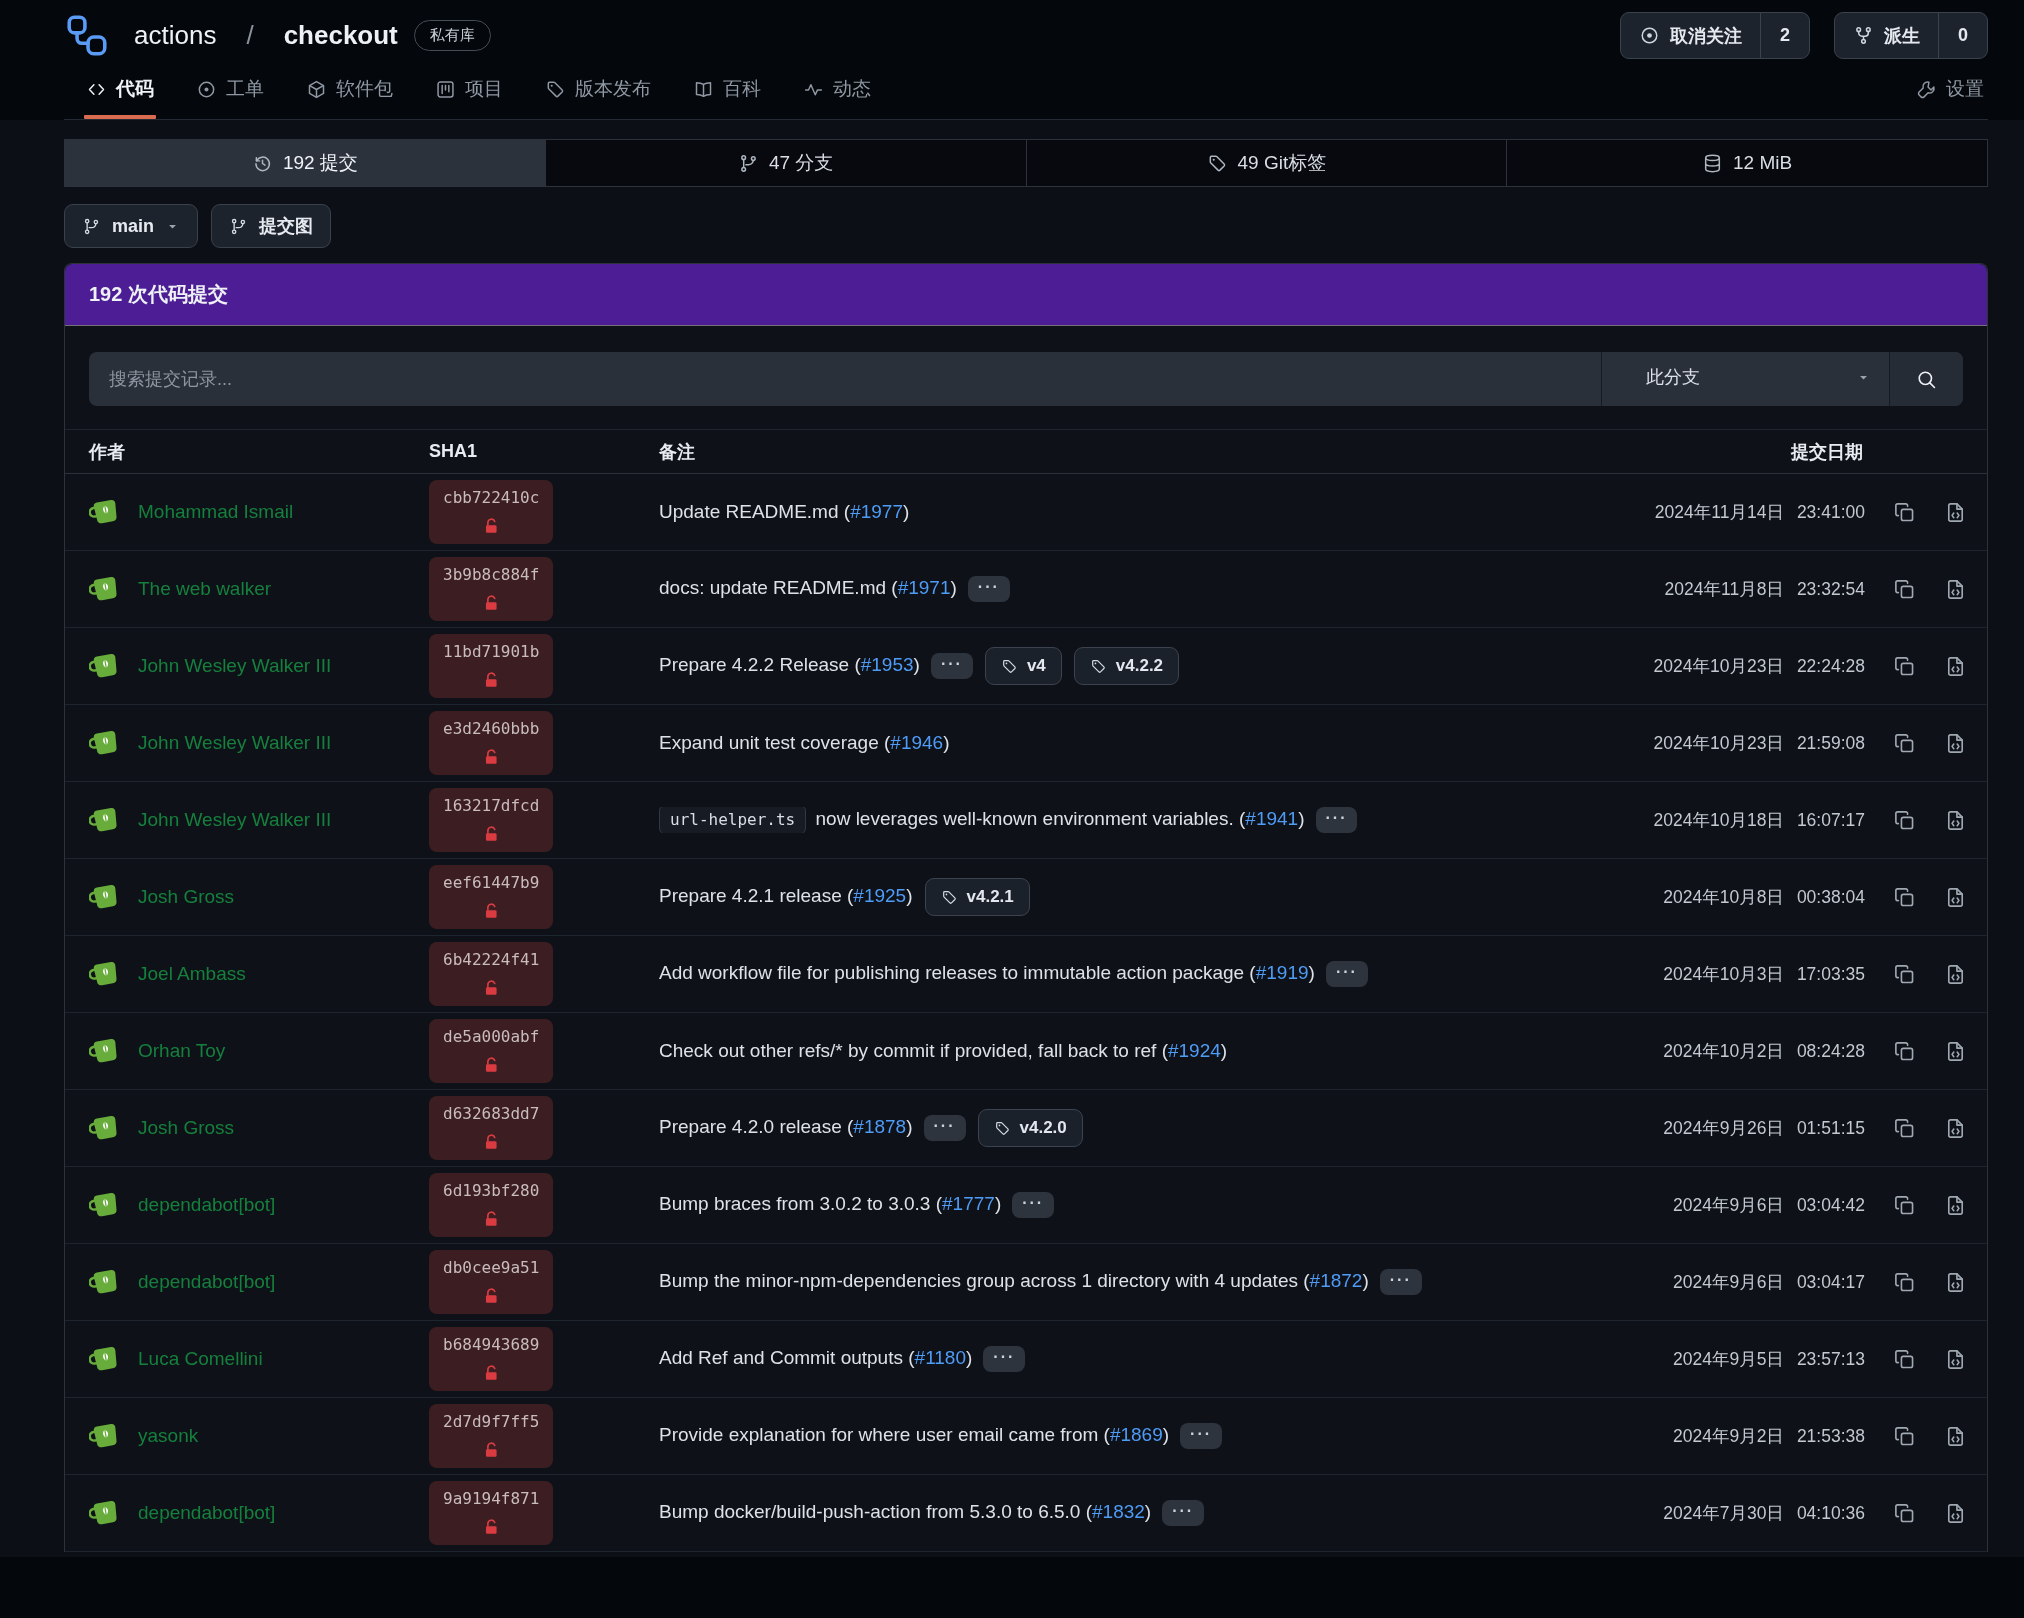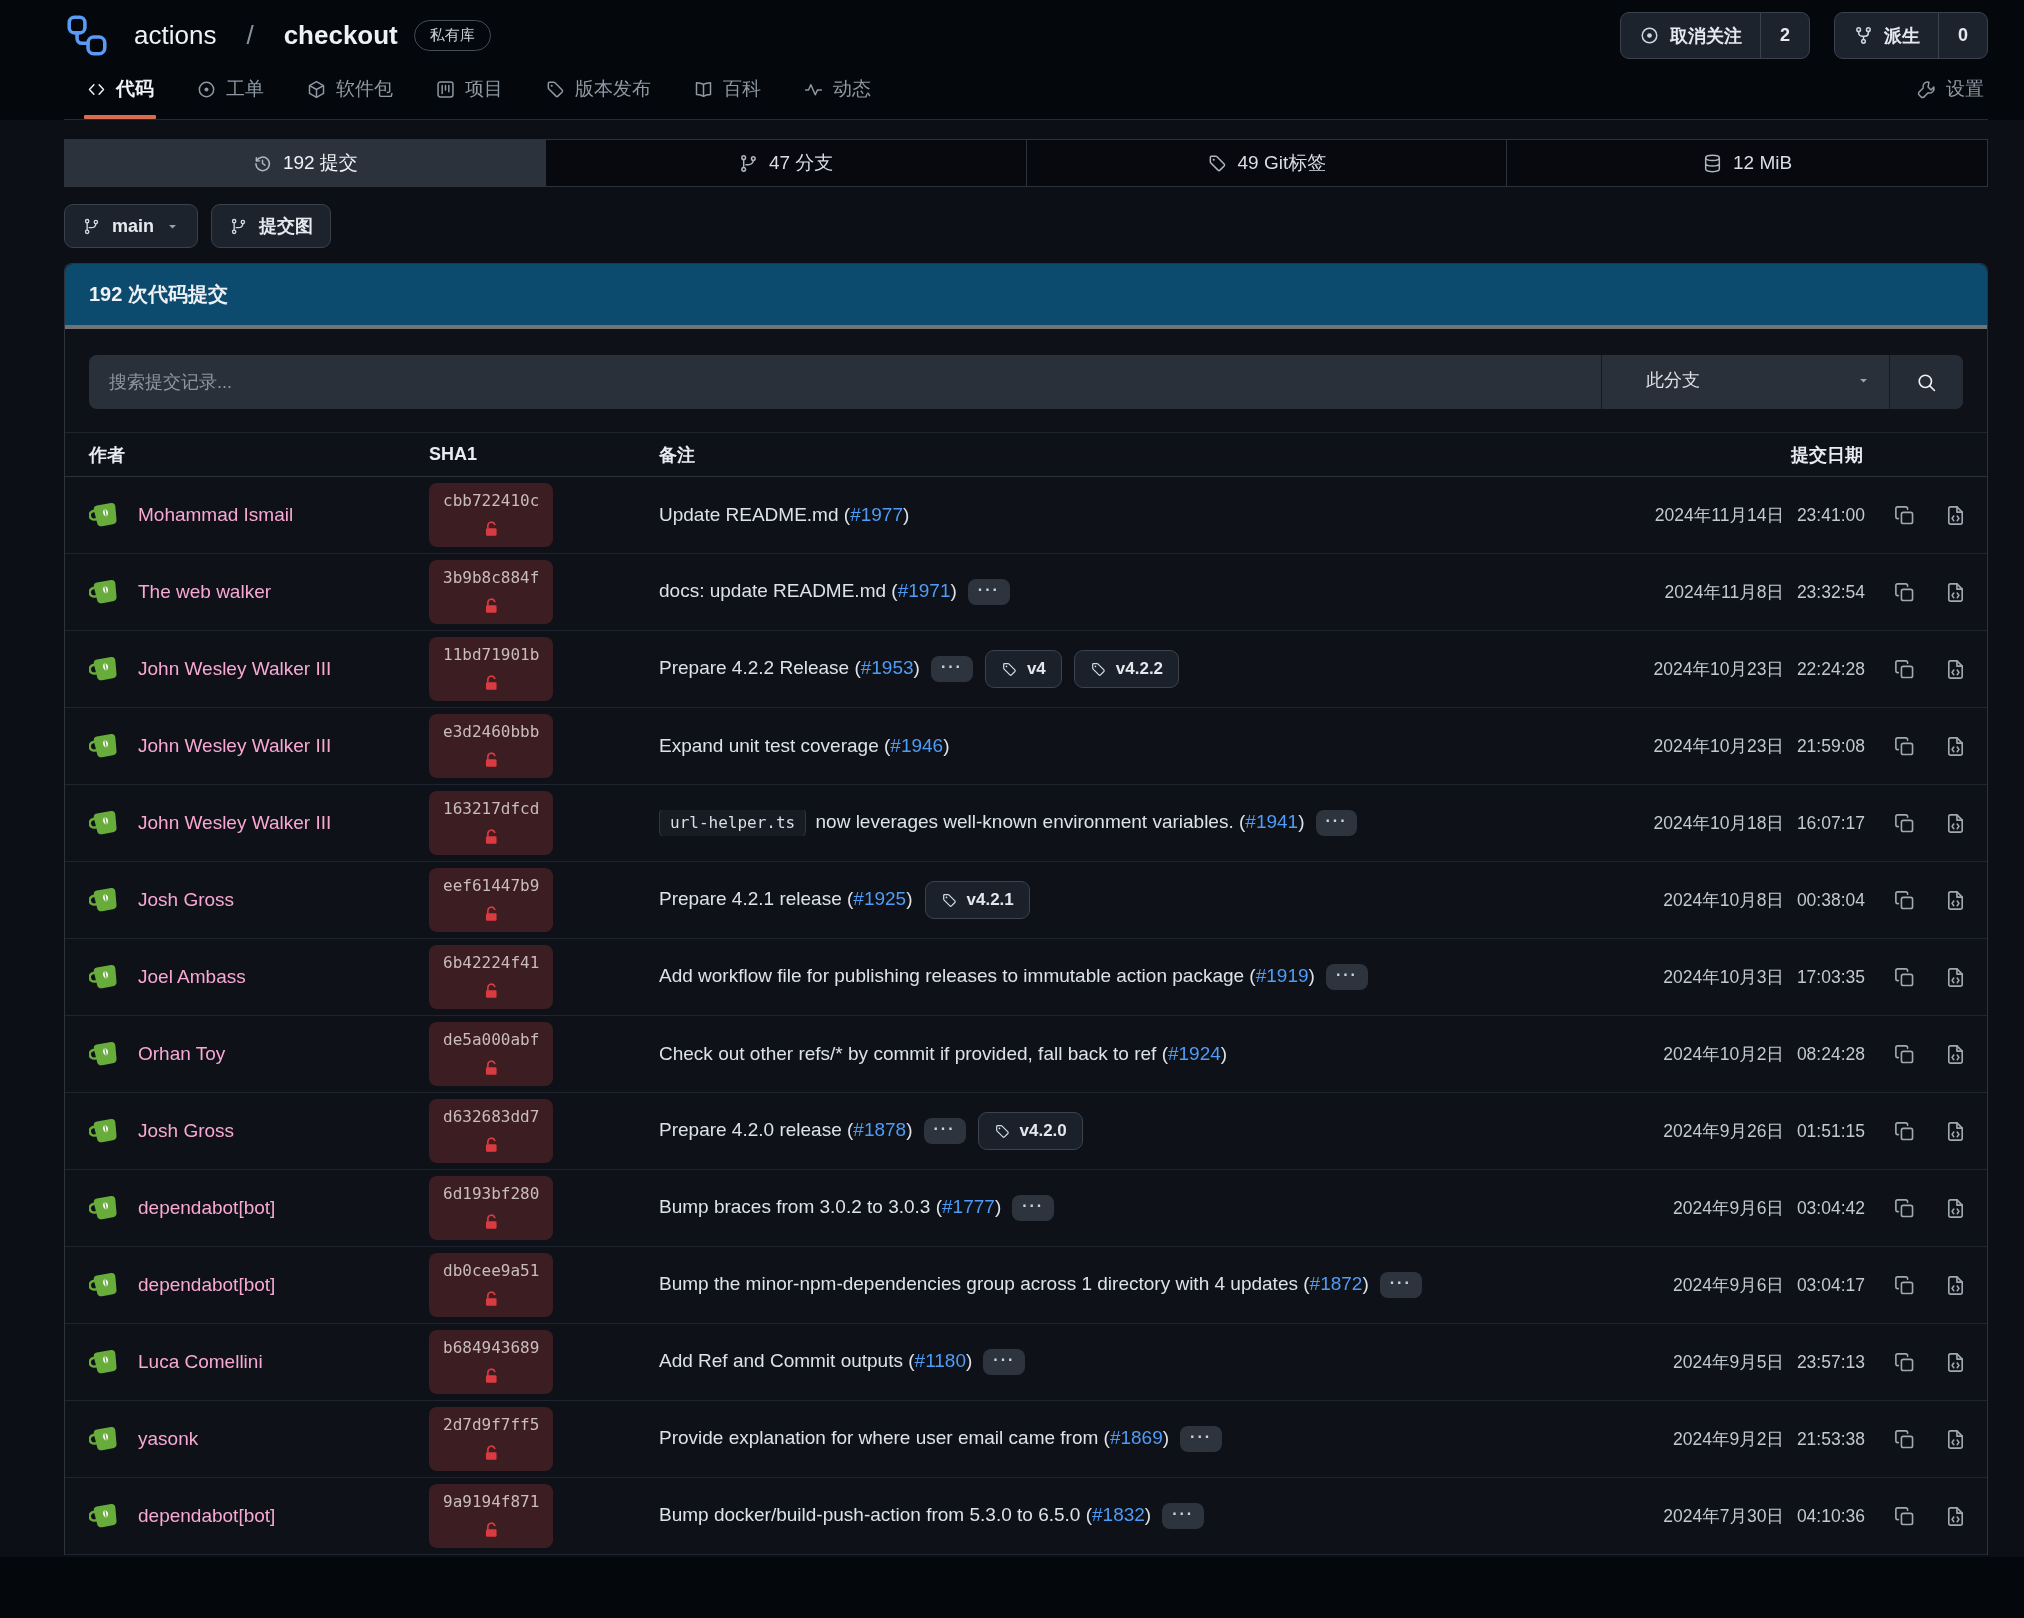--- a/index.html
+++ b/index.html
@@ -50,38 +50,38 @@
   .stat-seg .ico { width:21px; height:21px; color:#aeb6c0; }
   .stat-seg.active { background:#2c323c; color:#f0f3f7; }
 
   .branch-row { display:flex; gap:13px; margin-top:17px; }
   .tool-btn { display:flex; align-items:center; gap:11px; height:44px; padding:0 17px; background:#1d232c; border:1px solid #39414b; border-radius:9px; font-size:18px; font-weight:600; color:#e6eaf0; cursor:pointer; }
   .tool-btn .ico { width:19px; height:19px; color:#d4dae1; }
   .tool-btn .caret { width:15px; height:15px; color:#9aa3ad; }
 
   
   .commits-box { margin-top:15px; background:#0e1117; border:1px solid #2c333d; border-radius:8px 8px 0 0; border-bottom:none; }
-  .box-header { background:#0c4a6e; border-bottom:4px solid #737373; border-radius:8px 8px 0 0; padding:17px 24px; font-size:20px; font-weight:600; color:#eef1f5; }
+  .box-header { background:#4c1d95; border-bottom:1px solid #737373; border-radius:8px 8px 0 0; padding:17px 24px; font-size:20px; font-weight:600; color:#eef1f5; }
 
   .search-row { display:flex; margin:26px 24px 23px; height:54px; background:#2a303a; border-radius:8px; overflow:hidden; }
   .search-input { flex:1; background:transparent; border:none; outline:none; color:#e3e8ee; font-size:18px; padding:0 20px; font-family:inherit; }
   .search-input::placeholder { color:#8d96a0; }
   .branch-filter { display:flex; align-items:center; width:288px; border-left:1px solid #161b22; padding:0 18px 4px 44px; gap:8px; cursor:pointer; }
   .branch-filter-label { font-size:18px; color:#dde2e8; flex:1; }
   .branch-filter .caret { width:15px; height:15px; color:#9aa3ad; }
   .search-btn { width:74px; border-left:1px solid #161b22; background:#262c35; border-top:none;border-right:none;border-bottom:none; color:#eef1f5; display:flex; align-items:center; justify-content:center; cursor:pointer; }
   .search-btn .ico { width:23px; height:23px; }
 
   .thead { display:grid; grid-template-columns:340px 230px 1fr auto; align-items:center; height:45px; padding:0 20px 0 24px; border-top:1px solid #1f252e; border-bottom:1px solid #2a313b; font-size:18px; font-weight:700; color:#e8ecf1; }
   .th-date { text-align:right; padding-right:104px; }
 
   .crow { display:grid; grid-template-columns:340px 230px 1fr auto; align-items:center; height:77px; padding:0 20px 0 24px; border-bottom:1px solid #1f252e; }
   .author { display:flex; align-items:center; gap:15px; }
   .avatar { width:34px; height:34px; cursor:pointer; }
-  .author-name { font-size:19px; color:#f9a8d4; cursor:pointer; }
+  .author-name { font-size:19px; color:#15803d; cursor:pointer; }
   .sha-pill { display:inline-flex; align-items:center; gap:10px; background:#3c1e22; border-radius:8px; padding:8px 14px; cursor:pointer;flex-direction:column; }
   .sha-text { font-family:"DejaVu Sans Mono",monospace; font-size:16px; color:#c9bcbc; }
   .lock { width:19px; height:19px; color:#da3b41; }
   .msgcell { font-size:19px; color:#dde2e9; font-weight:500; white-space:nowrap; overflow:hidden; }
   .mlink { color:#4f9cf7; cursor:pointer; }
   .mcode { font-family:"DejaVu Sans Mono",monospace; font-size:16px; background:#171c24; border:1px solid #303842; border-radius:7px; padding:5px 10px; color:#d9dee4; margin-right:4px; }
   .mell { display:inline-flex; align-items:center; justify-content:center; background:#2e343d; border-radius:8px; padding:1px 10px 5px; margin-left:11px; color:#ccd3da; font-weight:700; letter-spacing:2px; font-size:16px; line-height:1.2; vertical-align:middle; cursor:pointer; }
   .mtag { display:inline-flex; align-items:center; gap:9px; border:1px solid #3c434e; background:#1b212a; border-radius:9px; padding:8px 15px; margin-left:12px; font-size:17px; font-weight:600; color:#e4e8ee; vertical-align:middle; cursor:pointer; }
   .mtag .ico { width:17px; height:17px; color:#d4dae1; }
   .datecell { display:flex; align-items:center; justify-content:flex-end; }

